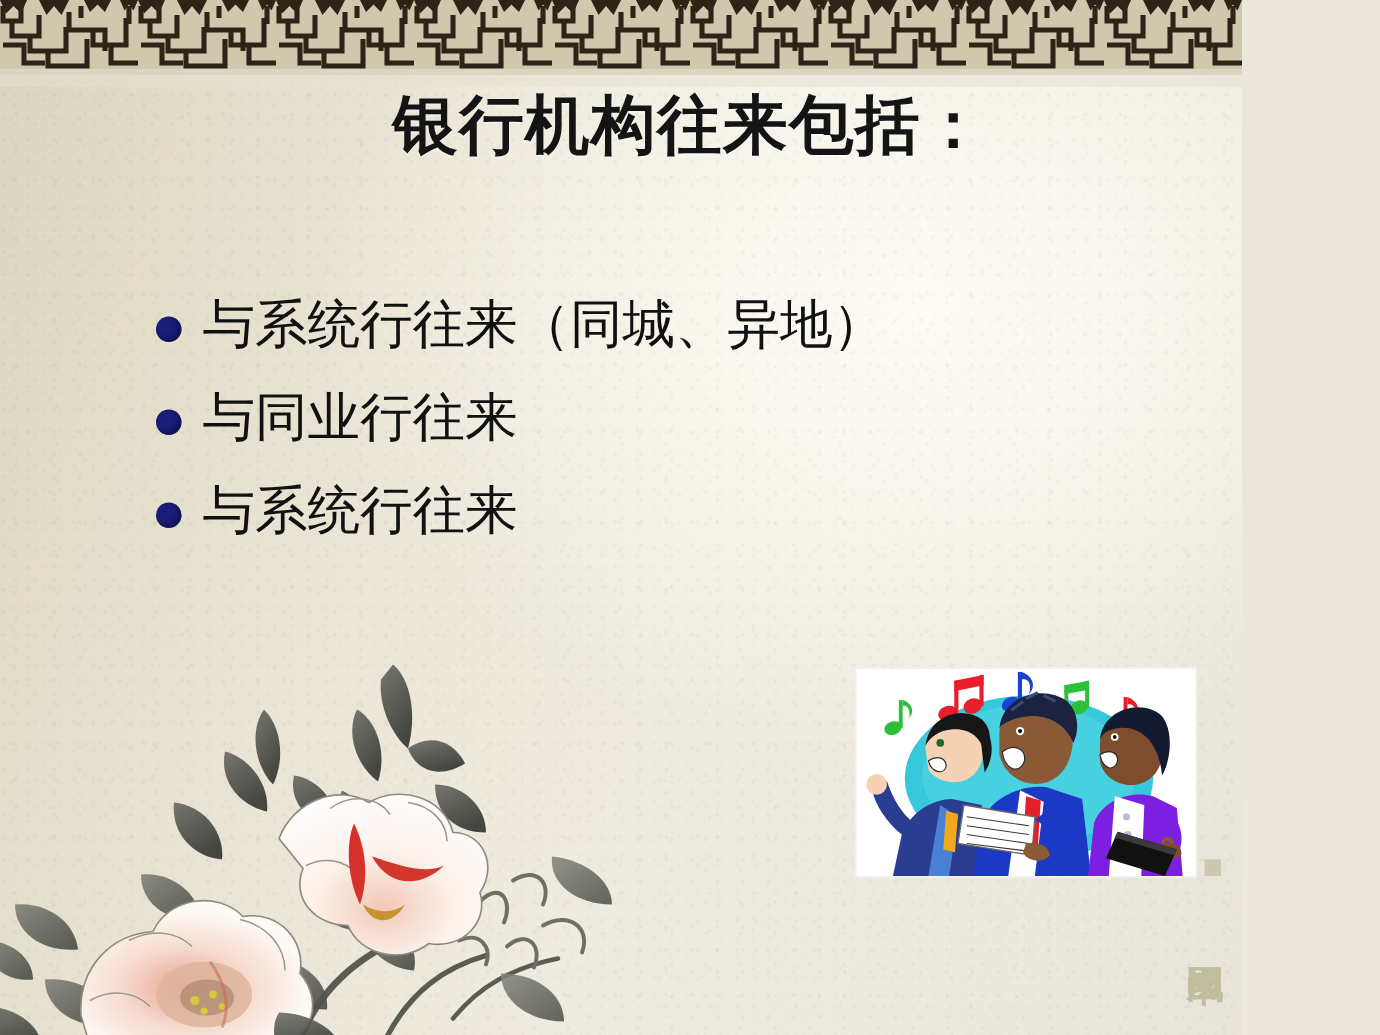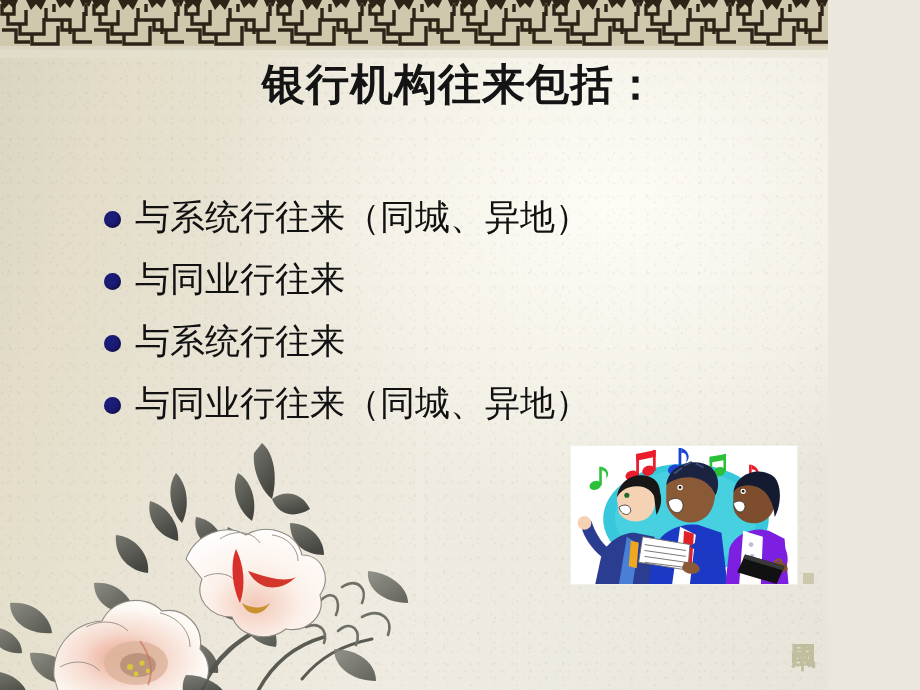--- a/index.html
+++ b/index.html
@@ -174,24 +174,20 @@
     <div class="bullet-row">
       <span class="bullet-dot"></span>
       <span class="bullet-text">与同业行往来</span>
     </div>
 
     <div class="bullet-row">
       <span class="bullet-dot"></span>
       <span class="bullet-text">与系统行往来</span>
     </div>
 
-    <div class="bullet-row">
-      <span class="bullet-dot"></span>
-      <span class="bullet-text">与同业行往来（同城、异地）</span>
-    </div>
 
   </div>
 
   <svg id="flower" viewBox="0 0 420 265">
     <defs>
       <radialGradient id="pet" cx="45%" cy="60%" r="70%">
         <stop offset="0%" stop-color="#e9a18c"></stop>
         <stop offset="38%" stop-color="#f6d9cd"></stop>
         <stop offset="75%" stop-color="#fdf9f4"></stop>
         <stop offset="100%" stop-color="#ffffff"></stop>

